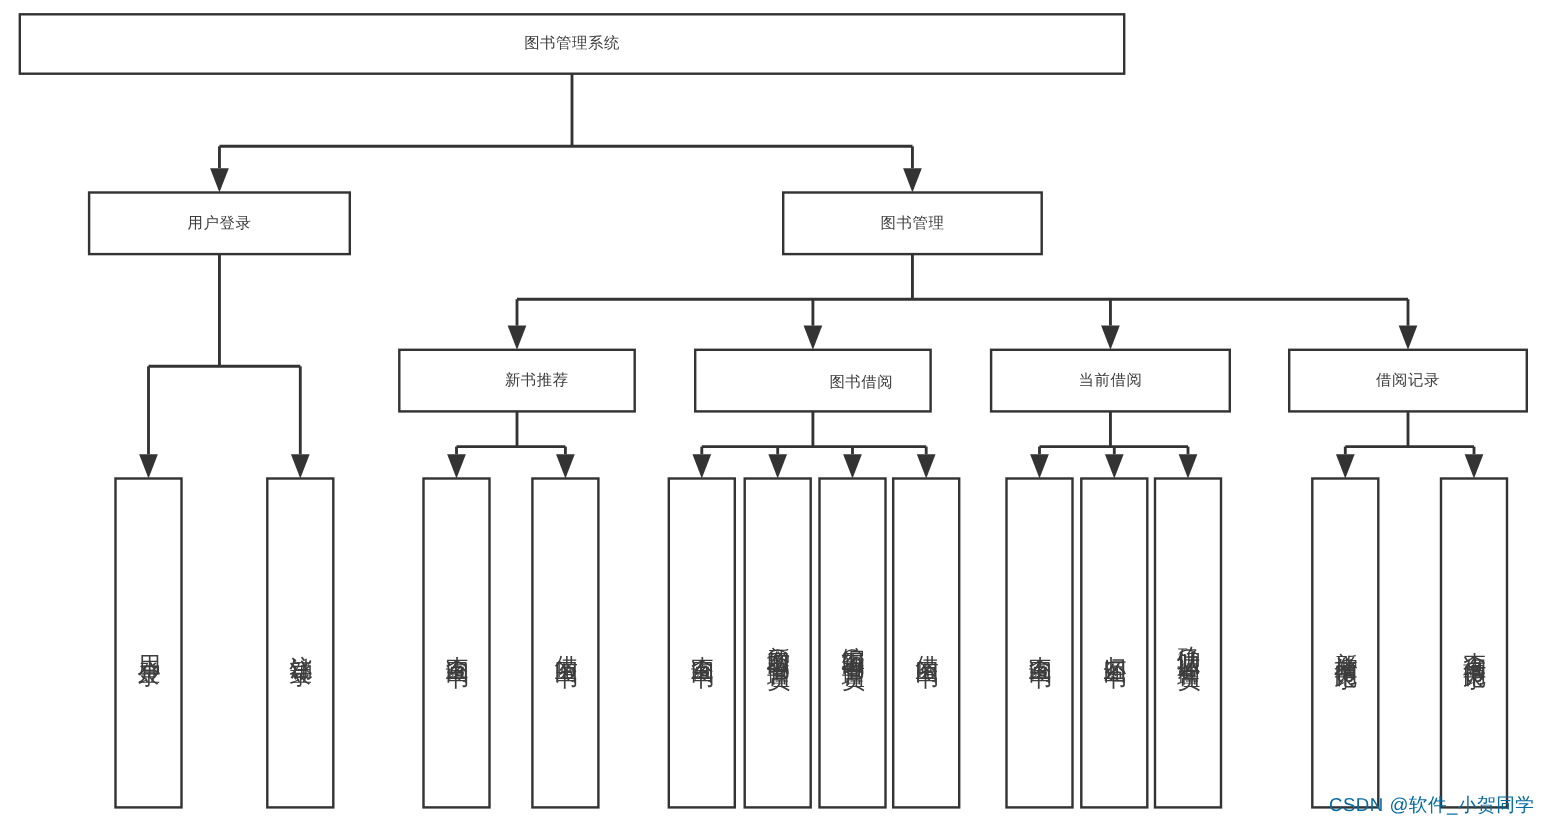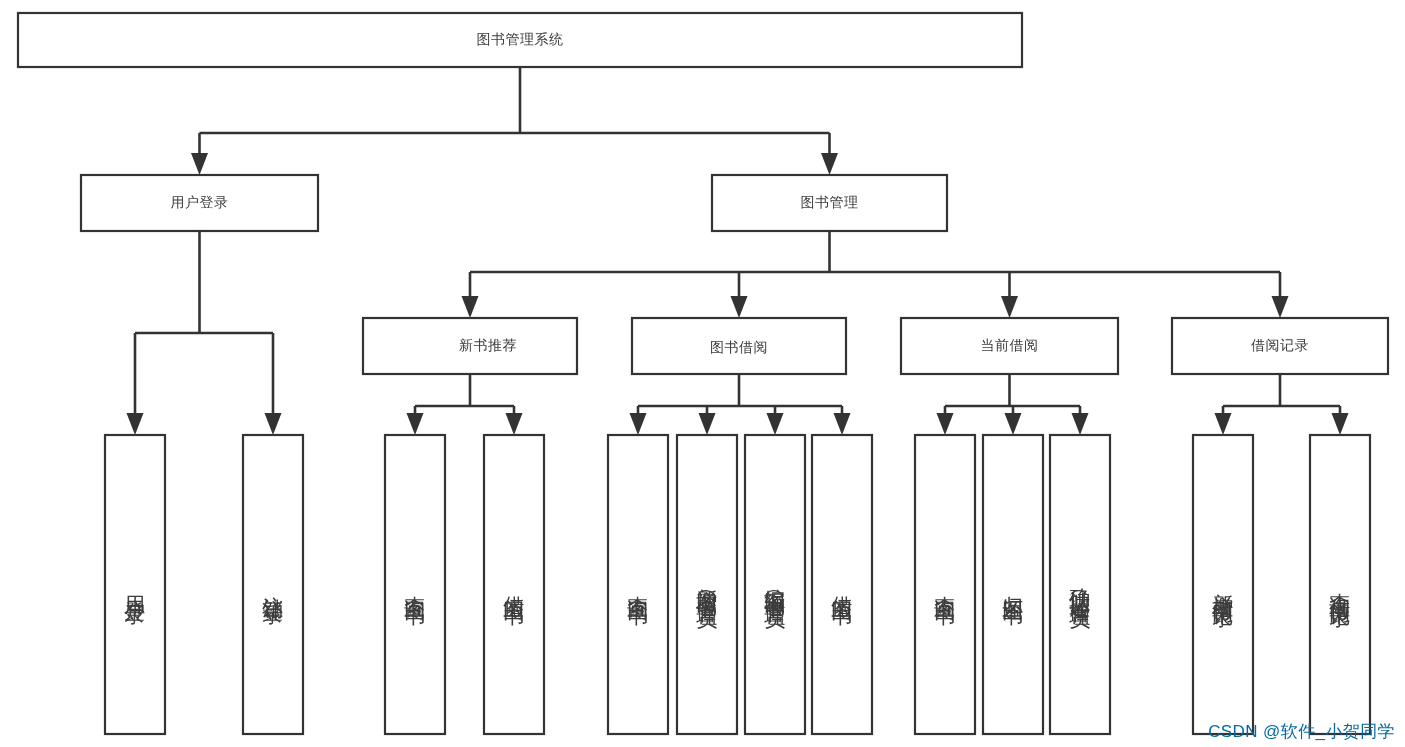--- a/index.html
+++ b/index.html
@@ -153,21 +153,21 @@
     </svg>
   <div id="label-layer">
       <div class="node-label horizontal" style="left: 18px; top: 13px; width: 1004px; height: 54px;">图书管理系统</div>
       <div class="node-label horizontal" style="left: 81px; top: 175px; width: 237px; height: 56px;">用户登录</div>
       <div class="node-label horizontal" style="left: 712px; top: 175px; width: 235px; height: 56px;">图书管理</div>
       <div class="node-label vertical" style="left: 105px; top: 435px; width: 60px; height: 299px;">用户登录</div>
       <div class="node-label vertical" style="left: 243px; top: 435px; width: 60px; height: 299px;">注销登录</div>
       <div class="node-label horizontal" style="left: 381px; top: 318px; width: 214px; height: 56px; border-radius: 26px;">新书推荐</div>
       <div class="node-label vertical" style="left: 385px; top: 435px; width: 60px; height: 299px;">查询图书</div>
       <div class="node-label vertical" style="left: 484px; top: 435px; width: 60px; height: 299px;">借阅图书</div>
-      <div class="node-label horizontal" style="left: 632px; top: 318px; width: 214px; height: 59px;">图书借阅</div>
+      <div class="node-label horizontal" style="left: 632px; top: 318px; width: 214px; height: 59px; padding-left: 44px;">图书借阅</div>
       <div class="node-label vertical" style="left: 608px; top: 435px; width: 60px; height: 299px;">查询图书</div>
       <div class="node-label vertical" style="left: 677px; top: 435px; width: 60px; height: 299px;">新增图书（管理员）</div>
       <div class="node-label vertical" style="left: 745px; top: 435px; width: 60px; height: 299px;">编辑图书（管理员）</div>
       <div class="node-label vertical" style="left: 812px; top: 435px; width: 60px; height: 299px;">借阅图书</div>
       <div class="node-label horizontal" style="left: 901px; top: 318px; width: 217px; height: 56px;">当前借阅</div>
       <div class="node-label vertical" style="left: 915px; top: 435px; width: 60px; height: 299px;">查询图书</div>
       <div class="node-label vertical" style="left: 983px; top: 435px; width: 60px; height: 299px;">归还图书</div>
       <div class="node-label vertical" style="left: 1050px; top: 435px; width: 60px; height: 299px;">确认归还（管理员）</div>
       <div class="node-label horizontal" style="left: 1172px; top: 318px; width: 216px; height: 56px; text-align: right;">借阅记录</div>
       <div class="node-label vertical" style="left: 1193px; top: 435px; width: 60px; height: 299px;">新增借阅记录</div>

